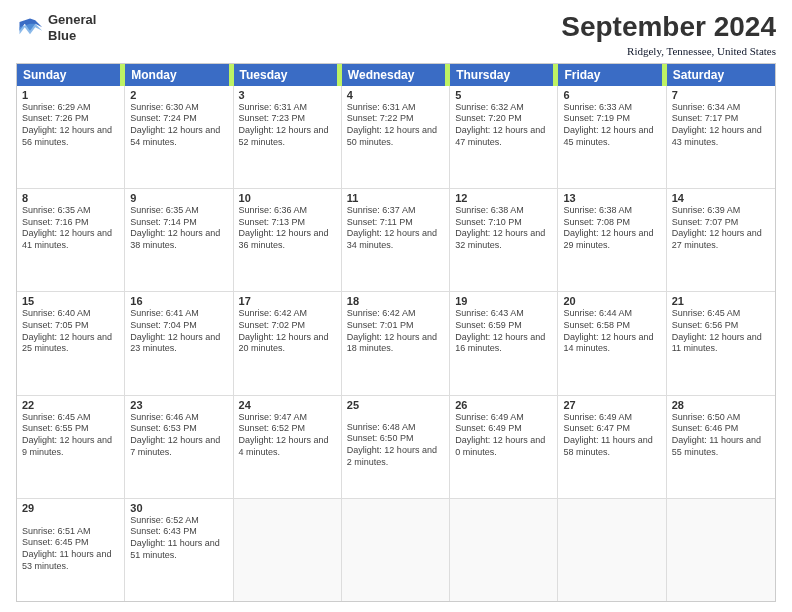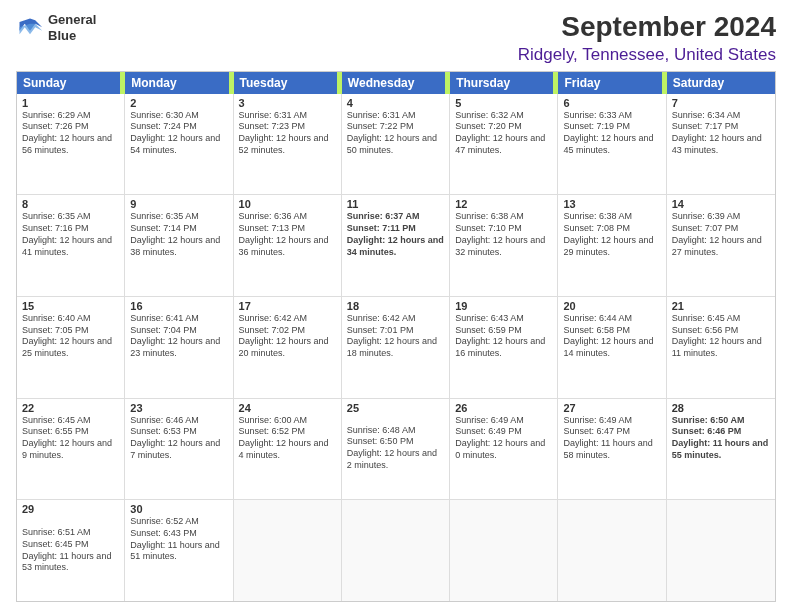--- a/index.html
+++ b/index.html
@@ -41,23 +41,24 @@
     .title-block {
       text-align: right;
     }
     .main-title {
       font-size: 28px;
       font-weight: bold;
       color: #333;
       line-height: 1.1;
     }
     .subtitle {
-      font-size: 17px;
-      color: #4c1d95;
+      font-size: 11px;
+      color: #0f172a;
       margin-top: 2px;
+      font-family: Liberation Serif, serif;
     }
     .calendar {
       flex: 1;
       display: flex;
       flex-direction: column;
       border: 1px solid #ccc;
     }
     .cal-header-row {
       display: grid;
       grid-template-columns: repeat(7, 1fr);
@@ -197,21 +198,21 @@
 Daylight: 12 hours and 38 minutes.</div>
           </div>
           <div class="cal-cell">
             <div class="day-num">10</div>
             <div class="cell-text" style="white-space: pre-line;">Sunrise: 6:36 AM
 Sunset: 7:13 PM
 Daylight: 12 hours and 36 minutes.</div>
           </div>
           <div class="cal-cell">
             <div class="day-num">11</div>
-            <div class="cell-text" style="white-space: pre-line; font-weight: bold;">Sunrise: 6:37 AM
+            <div class="cell-text" style="white-space: pre-line;">Sunrise: 6:37 AM
 Sunset: 7:11 PM
 Daylight: 12 hours and 34 minutes.</div>
           </div>
           <div class="cal-cell">
             <div class="day-num">12</div>
             <div class="cell-text" style="white-space: pre-line;">Sunrise: 6:38 AM
 Sunset: 7:10 PM
 Daylight: 12 hours and 32 minutes.</div>
           </div>
           <div class="cal-cell">
@@ -279,21 +280,21 @@
 Daylight: 12 hours and 9 minutes.</div>
           </div>
           <div class="cal-cell">
             <div class="day-num">23</div>
             <div class="cell-text" style="white-space: pre-line;">Sunrise: 6:46 AM
 Sunset: 6:53 PM
 Daylight: 12 hours and 7 minutes.</div>
           </div>
           <div class="cal-cell">
             <div class="day-num">24</div>
-            <div class="cell-text" style="white-space: pre-line;">Sunrise: 6:00 AM
+            <div class="cell-text" style="white-space: pre-line;">Sunrise: 9:47 AM
 Sunset: 6:52 PM
 Daylight: 12 hours and 4 minutes.</div>
           </div>
           <div class="cal-cell">
             <div class="day-num">25</div>
             <div class="cell-text" style="white-space: pre-line; margin-top: 11px;">Sunrise: 6:48 AM
 Sunset: 6:50 PM
 Daylight: 12 hours and 2 minutes.</div>
           </div>
           <div class="cal-cell">
@@ -303,21 +304,21 @@
 Daylight: 12 hours and 0 minutes.</div>
           </div>
           <div class="cal-cell">
             <div class="day-num">27</div>
             <div class="cell-text" style="white-space: pre-line;">Sunrise: 6:49 AM
 Sunset: 6:47 PM
 Daylight: 11 hours and 58 minutes.</div>
           </div>
           <div class="cal-cell">
             <div class="day-num">28</div>
-            <div class="cell-text" style="white-space: pre-line; font-weight: bold;">Sunrise: 6:50 AM
+            <div class="cell-text" style="white-space: pre-line;">Sunrise: 6:50 AM
 Sunset: 6:46 PM
 Daylight: 11 hours and 55 minutes.</div>
           </div>
         </div>
         <div class="cal-week">
           <div class="cal-cell">
             <div class="day-num">29</div>
             <div class="cell-text" style="white-space: pre-line; margin-top: 12px;">Sunrise: 6:51 AM
 Sunset: 6:45 PM
 Daylight: 11 hours and 53 minutes.</div>

